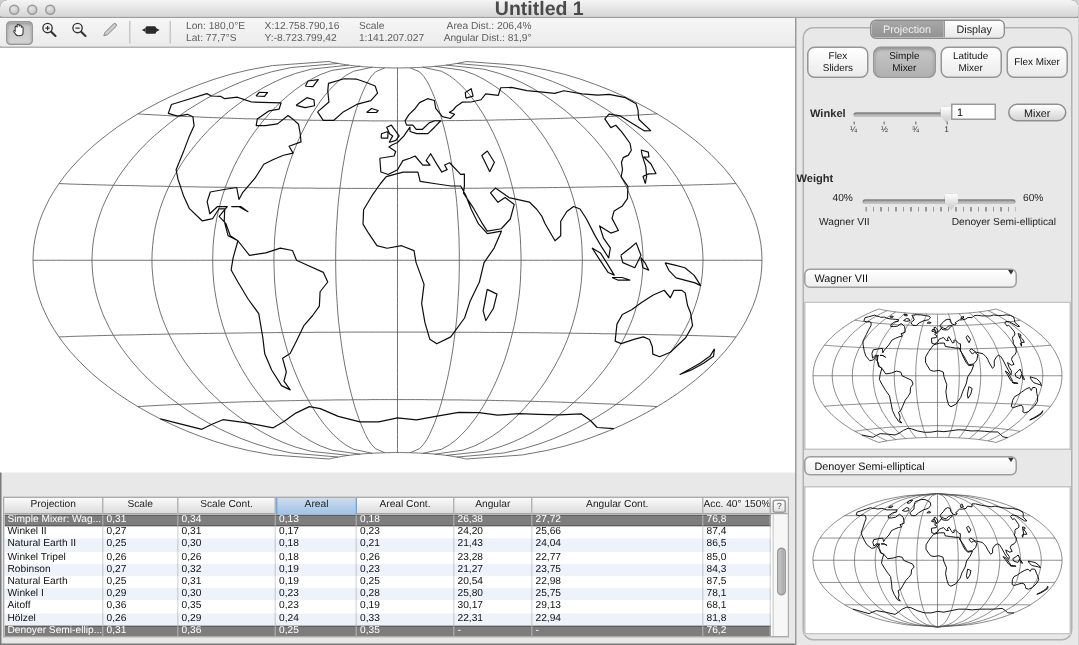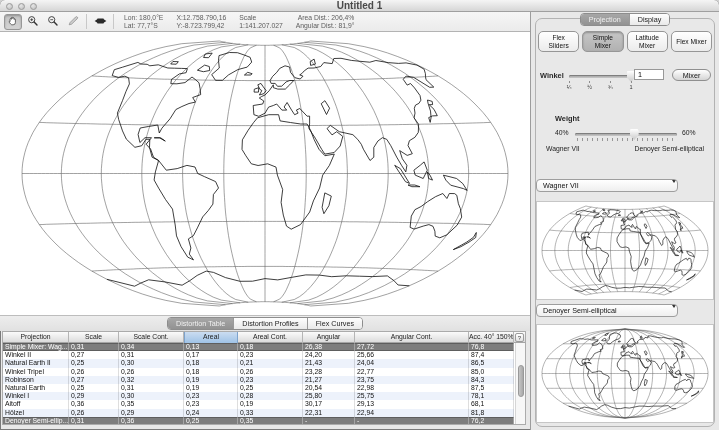--- a/index.html
+++ b/index.html
@@ -8,21 +8,21 @@
     position:relative;width:719px;height:430px;overflow:hidden;
     font-family:"Liberation Sans",sans-serif;background:#e8e8e8;
     border-radius:5px 5px 0 0;box-shadow:0 0 0 1px #7a7a7a inset;
   }
   
   .titlebar{position:absolute;left:0;top:0;width:719px;height:12px;
     background:linear-gradient(#f5f5f5,#d6d6d6);border-bottom:1px solid #9f9f9f;border-radius:5px 5px 0 0;}
   .lights{position:absolute;left:6px;top:2.5px;display:flex;gap:5px;}
   .light{width:7px;height:7px;border-radius:50%;background:radial-gradient(circle at 35% 30%,#e6e6e6,#bdbdbd);border:1px solid #9a9a9a;}
   .wtitle{position:absolute;left:0;right:0;top:0;height:12px;line-height:12px;text-align:center;
-    font-size:10px;font-weight:bold;color:#4a4a4a;}
+    font-size:13px;font-weight:bold;color:#4a4a4a;}
   
   .toolbar{position:absolute;left:0;top:12px;width:530px;height:20px;background:linear-gradient(#f6f6f6,#ebebeb);
     border-bottom:1px solid #b3b3b3;display:flex;align-items:center;padding-left:3px;}
   .tbtn{width:18px;height:16px;display:flex;align-items:center;justify-content:center;border-radius:3px;margin:0 1px;}
   .tbtn.pressed{background:linear-gradient(#c3c3c3,#d4d4d4);border:1px solid #979797;box-shadow:inset 0 1px 2px rgba(0,0,0,.25);}
   .tsep{width:1px;height:15px;background:#c8c8c8;margin:0 3px;}
   .readouts{display:flex;margin-left:7px;gap:13px;}
   .readout{font-size:6.8px;line-height:8px;color:#5d5d5d;white-space:nowrap;}
   .readout.ra{text-align:right;}
   
@@ -154,27 +154,20 @@
       </span>
   </div>
 
   <div class="map-area">
     <svg id="mainmap" width="530" height="283">
         <path d="M219.3,274.0L181.7,271.3L165.9,268.4L153.5,265.4L142.6,262.1L132.8,258.6L123.6,255.0L115.0,251.2L106.9,247.3L99.2,243.2L91.9,239.1L85.0,234.8L78.4,230.4L72.3,225.9L66.5,221.4L61.0,216.7L56.0,212.0L51.3,207.2L46.9,202.4L42.9,197.5L39.3,192.6L36.0,187.6L33.0,182.6L30.5,177.5L28.2,172.4L26.3,167.3L24.8,162.2L23.6,157.0L22.7,151.9L22.2,146.7L22.0,141.5L22.2,136.3L22.7,131.1L23.6,126.0L24.8,120.8L26.3,115.7L28.2,110.6L30.5,105.5L33.0,100.4L36.0,95.4L39.3,90.4L42.9,85.5L46.9,80.6L51.3,75.8L56.0,71.0L61.0,66.3L66.5,61.6L72.3,57.1L78.4,52.6L85.0,48.2L91.9,43.9L99.2,39.8L106.9,35.7L115.0,31.8L123.6,28.0L132.8,24.4L142.6,20.9L153.5,17.6L165.9,14.6L181.7,11.7L219.3,9.0M225.5,272.7L194.2,270.0L181.0,267.1L170.7,264.0L161.6,260.7L153.4,257.2L145.7,253.6L138.6,249.8L131.8,245.8L125.3,241.8L119.3,237.6L113.5,233.3L108.1,228.9L102.9,224.5L98.1,220.0L93.6,215.4L89.4,210.7L85.5,206.0L81.9,201.2L78.6,196.4L75.6,191.5L72.9,186.6L70.5,181.7L68.3,176.7L66.5,171.7L64.9,166.7L63.6,161.7L62.6,156.7L61.9,151.6L61.5,146.6L61.3,141.5L61.5,136.4L61.9,131.4L62.6,126.3L63.6,121.3L64.9,116.3L66.5,111.3L68.3,106.3L70.5,101.3L72.9,96.4L75.6,91.5L78.6,86.6L81.9,81.8L85.5,77.0L89.4,72.3L93.6,67.6L98.1,63.0L102.9,58.5L108.1,54.1L113.5,49.7L119.3,45.4L125.3,41.2L131.8,37.2L138.6,33.2L145.7,29.4L153.4,25.8L161.6,22.3L170.7,19.0L181.0,15.9L194.2,13.0L225.5,10.3M232.5,271.6L207.5,268.9L196.9,266.0L188.6,262.9L181.4,259.6L174.8,256.1L168.7,252.4L162.9,248.6L157.5,244.6L152.3,240.6L147.5,236.4L142.9,232.1L138.5,227.8L134.4,223.3L130.6,218.8L127.0,214.3L123.6,209.7L120.5,205.0L117.7,200.3L115.0,195.5L112.6,190.7L110.5,185.9L108.5,181.0L106.8,176.1L105.4,171.2L104.1,166.3L103.1,161.4L102.3,156.4L101.8,151.4L101.4,146.5L101.3,141.5L101.4,136.5L101.8,131.6L102.3,126.6L103.1,121.6L104.1,116.7L105.4,111.8L106.8,106.9L108.5,102.0L110.5,97.1L112.6,92.3L115.0,87.5L117.7,82.7L120.5,78.0L123.6,73.3L127.0,68.7L130.6,64.2L134.4,59.7L138.5,55.2L142.9,50.9L147.5,46.6L152.3,42.4L157.5,38.4L162.9,34.4L168.7,30.6L174.8,26.9L181.4,23.4L188.6,20.1L196.9,17.0L207.5,14.1L232.5,11.4M240.1,270.8L221.3,268.1L213.4,265.2L207.2,262.0L201.8,258.7L196.8,255.2L192.2,251.5L187.9,247.7L183.8,243.8L180.0,239.7L176.3,235.5L172.9,231.3L169.6,226.9L166.5,222.5L163.7,218.0L161.0,213.5L158.5,208.9L156.1,204.3L154.0,199.6L152.0,194.9L150.2,190.1L148.6,185.3L147.2,180.5L145.9,175.7L144.8,170.9L143.9,166.0L143.1,161.1L142.5,156.2L142.1,151.3L141.9,146.4L141.8,141.5L141.9,136.6L142.1,131.7L142.5,126.8L143.1,121.9L143.9,117.0L144.8,112.1L145.9,107.3L147.2,102.5L148.6,97.7L150.2,92.9L152.0,88.1L154.0,83.4L156.1,78.7L158.5,74.1L161.0,69.5L163.7,65.0L166.5,60.5L169.6,56.1L172.9,51.7L176.3,47.5L180.0,43.3L183.8,39.2L187.9,35.3L192.2,31.5L196.8,27.8L201.8,24.3L207.2,21.0L213.4,17.8L221.3,14.9L240.1,12.2M248.2,270.2L235.7,267.5L230.4,264.6L226.2,261.4L222.6,258.1L219.3,254.6L216.2,250.9L213.3,247.1L210.6,243.1L208.0,239.1L205.6,234.9L203.3,230.6L201.1,226.3L199.1,221.9L197.2,217.4L195.4,212.9L193.7,208.4L192.2,203.8L190.8,199.1L189.5,194.4L188.3,189.7L187.2,185.0L186.2,180.2L185.4,175.4L184.7,170.6L184.0,165.8L183.5,160.9L183.1,156.1L182.9,151.2L182.7,146.4L182.6,141.5L182.7,136.6L182.9,131.8L183.1,126.9L183.5,122.1L184.0,117.2L184.7,112.4L185.4,107.6L186.2,102.8L187.2,98.0L188.3,93.3L189.5,88.6L190.8,83.9L192.2,79.2L193.7,74.6L195.4,70.1L197.2,65.6L199.1,61.1L201.1,56.7L203.3,52.4L205.6,48.1L208.0,43.9L210.6,39.9L213.3,35.9L216.2,32.1L219.3,28.4L222.6,24.9L226.2,21.6L230.4,18.4L235.7,15.5L248.2,12.8M256.5,269.8L250.3,267.1L247.6,264.2L245.5,261.1L243.7,257.8L242.1,254.2L240.5,250.5L239.1,246.7L237.7,242.8L236.4,238.7L235.2,234.5L234.1,230.3L233.0,225.9L232.0,221.6L231.0,217.1L230.1,212.6L229.3,208.0L228.5,203.5L227.8,198.8L227.2,194.2L226.6,189.5L226.0,184.7L225.5,180.0L225.1,175.2L224.8,170.4L224.5,165.6L224.2,160.8L224.0,156.0L223.9,151.2L223.8,146.3L223.8,141.5L223.8,136.7L223.9,131.8L224.0,127.0L224.2,122.2L224.5,117.4L224.8,112.6L225.1,107.8L225.5,103.0L226.0,98.3L226.6,93.5L227.2,88.8L227.8,84.2L228.5,79.5L229.3,75.0L230.1,70.4L231.0,65.9L232.0,61.4L233.0,57.1L234.1,52.7L235.2,48.5L236.4,44.3L237.7,40.2L239.1,36.3L240.5,32.5L242.1,28.8L243.7,25.2L245.5,21.9L247.6,18.8L250.3,15.9L256.5,13.2M265.0,269.7L265.0,267.0L265.0,264.1L265.0,261.0L265.0,257.6L265.0,254.1L265.0,250.4L265.0,246.6L265.0,242.6L265.0,238.6L265.0,234.4L265.0,230.2L265.0,225.8L265.0,221.4L265.0,217.0L265.0,212.5L265.0,207.9L265.0,203.4L265.0,198.7L265.0,194.1L265.0,189.4L265.0,184.7L265.0,179.9L265.0,175.2L265.0,170.4L265.0,165.6L265.0,160.8L265.0,156.0L265.0,151.2L265.0,146.3L265.0,141.5L265.0,136.7L265.0,131.8L265.0,127.0L265.0,122.2L265.0,117.4L265.0,112.6L265.0,107.8L265.0,103.1L265.0,98.3L265.0,93.6L265.0,88.9L265.0,84.3L265.0,79.6L265.0,75.1L265.0,70.5L265.0,66.0L265.0,61.6L265.0,57.2L265.0,52.8L265.0,48.6L265.0,44.4L265.0,40.4L265.0,36.4L265.0,32.6L265.0,28.9L265.0,25.4L265.0,22.0L265.0,18.9L265.0,16.0L265.0,13.3M273.5,269.8L279.7,267.1L282.4,264.2L284.5,261.1L286.3,257.8L287.9,254.2L289.5,250.5L290.9,246.7L292.3,242.8L293.6,238.7L294.8,234.5L295.9,230.3L297.0,225.9L298.0,221.6L299.0,217.1L299.9,212.6L300.7,208.0L301.5,203.5L302.2,198.8L302.8,194.2L303.4,189.5L304.0,184.7L304.5,180.0L304.9,175.2L305.2,170.4L305.5,165.6L305.8,160.8L306.0,156.0L306.1,151.2L306.2,146.3L306.2,141.5L306.2,136.7L306.1,131.8L306.0,127.0L305.8,122.2L305.5,117.4L305.2,112.6L304.9,107.8L304.5,103.0L304.0,98.3L303.4,93.5L302.8,88.8L302.2,84.2L301.5,79.5L300.7,75.0L299.9,70.4L299.0,65.9L298.0,61.4L297.0,57.1L295.9,52.7L294.8,48.5L293.6,44.3L292.3,40.2L290.9,36.3L289.5,32.5L287.9,28.8L286.3,25.2L284.5,21.9L282.4,18.8L279.7,15.9L273.5,13.2M281.8,270.2L294.3,267.5L299.6,264.6L303.8,261.4L307.4,258.1L310.7,254.6L313.8,250.9L316.7,247.1L319.4,243.1L322.0,239.1L324.4,234.9L326.7,230.6L328.9,226.3L330.9,221.9L332.8,217.4L334.6,212.9L336.3,208.4L337.8,203.8L339.2,199.1L340.5,194.4L341.7,189.7L342.8,185.0L343.8,180.2L344.6,175.4L345.3,170.6L346.0,165.8L346.5,160.9L346.9,156.1L347.1,151.2L347.3,146.4L347.4,141.5L347.3,136.6L347.1,131.8L346.9,126.9L346.5,122.1L346.0,117.2L345.3,112.4L344.6,107.6L343.8,102.8L342.8,98.0L341.7,93.3L340.5,88.6L339.2,83.9L337.8,79.2L336.3,74.6L334.6,70.1L332.8,65.6L330.9,61.1L328.9,56.7L326.7,52.4L324.4,48.1L322.0,43.9L319.4,39.9L316.7,35.9L313.8,32.1L310.7,28.4L307.4,24.9L303.8,21.6L299.6,18.4L294.3,15.5L281.8,12.8M289.9,270.8L308.7,268.1L316.6,265.2L322.8,262.0L328.2,258.7L333.2,255.2L337.8,251.5L342.1,247.7L346.2,243.8L350.0,239.7L353.7,235.5L357.1,231.3L360.4,226.9L363.5,222.5L366.3,218.0L369.0,213.5L371.5,208.9L373.9,204.3L376.0,199.6L378.0,194.9L379.8,190.1L381.4,185.3L382.8,180.5L384.1,175.7L385.2,170.9L386.1,166.0L386.9,161.1L387.5,156.2L387.9,151.3L388.1,146.4L388.2,141.5L388.1,136.6L387.9,131.7L387.5,126.8L386.9,121.9L386.1,117.0L385.2,112.1L384.1,107.3L382.8,102.5L381.4,97.7L379.8,92.9L378.0,88.1L376.0,83.4L373.9,78.7L371.5,74.1L369.0,69.5L366.3,65.0L363.5,60.5L360.4,56.1L357.1,51.7L353.7,47.5L350.0,43.3L346.2,39.2L342.1,35.3L337.8,31.5L333.2,27.8L328.2,24.3L322.8,21.0L316.6,17.8L308.7,14.9L289.9,12.2M297.5,271.6L322.5,268.9L333.1,266.0L341.4,262.9L348.6,259.6L355.2,256.1L361.3,252.4L367.1,248.6L372.5,244.6L377.7,240.6L382.5,236.4L387.1,232.1L391.5,227.8L395.6,223.3L399.4,218.8L403.0,214.3L406.4,209.7L409.5,205.0L412.3,200.3L415.0,195.5L417.4,190.7L419.5,185.9L421.5,181.0L423.2,176.1L424.6,171.2L425.9,166.3L426.9,161.4L427.7,156.4L428.2,151.4L428.6,146.5L428.7,141.5L428.6,136.5L428.2,131.6L427.7,126.6L426.9,121.6L425.9,116.7L424.6,111.8L423.2,106.9L421.5,102.0L419.5,97.1L417.4,92.3L415.0,87.5L412.3,82.7L409.5,78.0L406.4,73.3L403.0,68.7L399.4,64.2L395.6,59.7L391.5,55.2L387.1,50.9L382.5,46.6L377.7,42.4L372.5,38.4L367.1,34.4L361.3,30.6L355.2,26.9L348.6,23.4L341.4,20.1L333.1,17.0L322.5,14.1L297.5,11.4M304.5,272.7L335.8,270.0L349.0,267.1L359.3,264.0L368.4,260.7L376.6,257.2L384.3,253.6L391.4,249.8L398.2,245.8L404.7,241.8L410.7,237.6L416.5,233.3L421.9,228.9L427.1,224.5L431.9,220.0L436.4,215.4L440.6,210.7L444.5,206.0L448.1,201.2L451.4,196.4L454.4,191.5L457.1,186.6L459.5,181.7L461.7,176.7L463.5,171.7L465.1,166.7L466.4,161.7L467.4,156.7L468.1,151.6L468.5,146.6L468.7,141.5L468.5,136.4L468.1,131.4L467.4,126.3L466.4,121.3L465.1,116.3L463.5,111.3L461.7,106.3L459.5,101.3L457.1,96.4L454.4,91.5L451.4,86.6L448.1,81.8L444.5,77.0L440.6,72.3L436.4,67.6L431.9,63.0L427.1,58.5L421.9,54.1L416.5,49.7L410.7,45.4L404.7,41.2L398.2,37.2L391.4,33.2L384.3,29.4L376.6,25.8L368.4,22.3L359.3,19.0L349.0,15.9L335.8,13.0L304.5,10.3M310.7,274.0L348.3,271.3L364.1,268.4L376.5,265.4L387.4,262.1L397.2,258.6L406.4,255.0L415.0,251.2L423.1,247.3L430.8,243.2L438.1,239.1L445.0,234.8L451.6,230.4L457.7,225.9L463.5,221.4L469.0,216.7L474.0,212.0L478.7,207.2L483.1,202.4L487.1,197.5L490.7,192.6L494.0,187.6L497.0,182.6L499.5,177.5L501.8,172.4L503.7,167.3L505.2,162.2L506.4,157.0L507.3,151.9L507.8,146.7L508.0,141.5L507.8,136.3L507.3,131.1L506.4,126.0L505.2,120.8L503.7,115.7L501.8,110.6L499.5,105.5L497.0,100.4L494.0,95.4L490.7,90.4L487.1,85.5L483.1,80.6L478.7,75.8L474.0,71.0L469.0,66.3L463.5,61.6L457.7,57.1L451.6,52.6L445.0,48.2L438.1,43.9L430.8,39.8L423.1,35.7L415.0,31.8L406.4,28.0L397.2,24.4L387.4,20.9L376.5,17.6L364.1,14.6L348.3,11.7L310.7,9.0M91.9,239.1L94.6,238.9L97.3,238.7L100.0,238.6L102.7,238.4L105.5,238.3L108.2,238.1L110.9,238.0L113.7,237.8L116.5,237.7L119.3,237.6L122.0,237.4L124.8,237.3L127.6,237.2L130.5,237.1L133.3,237.0L136.1,236.8L138.9,236.7L141.8,236.6L144.6,236.5L147.5,236.4L150.3,236.3L153.2,236.2L156.1,236.1L158.9,236.0L161.8,235.9L164.7,235.8L167.6,235.8L170.5,235.7L173.4,235.6L176.3,235.5L179.2,235.4L182.1,235.4L185.1,235.3L188.0,235.2L190.9,235.2L193.8,235.1L196.8,235.1L199.7,235.0L202.7,234.9L205.6,234.9L208.6,234.8L211.5,234.8L214.5,234.8L217.4,234.7L220.4,234.7L223.4,234.6L226.3,234.6L229.3,234.6L232.3,234.6L235.2,234.5L238.2,234.5L241.2,234.5L244.2,234.5L247.1,234.4L250.1,234.4L253.1,234.4L256.1,234.4L259.0,234.4L262.0,234.4L265.0,234.4L268.0,234.4L271.0,234.4L273.9,234.4L276.9,234.4L279.9,234.4L282.9,234.4L285.8,234.5L288.8,234.5L291.8,234.5L294.8,234.5L297.7,234.6L300.7,234.6L303.7,234.6L306.6,234.6L309.6,234.7L312.6,234.7L315.5,234.8L318.5,234.8L321.4,234.8L324.4,234.9L327.3,234.9L330.3,235.0L333.2,235.1L336.2,235.1L339.1,235.2L342.0,235.2L344.9,235.3L347.9,235.4L350.8,235.4L353.7,235.5L356.6,235.6L359.5,235.7L362.4,235.8L365.3,235.8L368.2,235.9L371.1,236.0L373.9,236.1L376.8,236.2L379.7,236.3L382.5,236.4L385.4,236.5L388.2,236.6L391.1,236.7L393.9,236.8L396.7,237.0L399.5,237.1L402.4,237.2L405.2,237.3L408.0,237.4L410.7,237.6L413.5,237.7L416.3,237.8L419.1,238.0L421.8,238.1L424.5,238.3L427.3,238.4L430.0,238.6L432.7,238.7L435.4,238.9L438.1,239.1M39.3,192.6L42.9,192.5L46.5,192.3L50.1,192.2L53.7,192.1L57.3,192.0L61.0,191.9L64.6,191.8L68.3,191.7L71.9,191.6L75.6,191.5L79.3,191.4L83.0,191.3L86.6,191.3L90.3,191.2L94.0,191.1L97.8,191.0L101.5,190.9L105.2,190.9L108.9,190.8L112.6,190.7L116.4,190.6L120.1,190.6L123.9,190.5L127.6,190.5L131.4,190.4L135.1,190.3L138.9,190.3L142.7,190.2L146.5,190.2L150.2,190.1L154.0,190.1L157.8,190.0L161.6,190.0L165.4,189.9L169.2,189.9L173.0,189.8L176.8,189.8L180.6,189.8L184.4,189.7L188.3,189.7L192.1,189.7L195.9,189.6L199.7,189.6L203.6,189.6L207.4,189.6L211.2,189.5L215.1,189.5L218.9,189.5L222.7,189.5L226.6,189.5L230.4,189.4L234.2,189.4L238.1,189.4L241.9,189.4L245.8,189.4L249.6,189.4L253.5,189.4L257.3,189.4L261.2,189.4L265.0,189.4L268.8,189.4L272.7,189.4L276.5,189.4L280.4,189.4L284.2,189.4L288.1,189.4L291.9,189.4L295.8,189.4L299.6,189.4L303.4,189.5L307.3,189.5L311.1,189.5L314.9,189.5L318.8,189.5L322.6,189.6L326.4,189.6L330.3,189.6L334.1,189.6L337.9,189.7L341.7,189.7L345.6,189.7L349.4,189.8L353.2,189.8L357.0,189.8L360.8,189.9L364.6,189.9L368.4,190.0L372.2,190.0L376.0,190.1L379.8,190.1L383.5,190.2L387.3,190.2L391.1,190.3L394.9,190.3L398.6,190.4L402.4,190.5L406.1,190.5L409.9,190.6L413.6,190.6L417.4,190.7L421.1,190.8L424.8,190.9L428.5,190.9L432.2,191.0L436.0,191.1L439.7,191.2L443.4,191.3L447.0,191.3L450.7,191.4L454.4,191.5L458.1,191.6L461.7,191.7L465.4,191.8L469.0,191.9L472.7,192.0L476.3,192.1L479.9,192.2L483.5,192.3L487.1,192.5L490.7,192.6M22.0,141.5L25.9,141.5L29.8,141.5L33.7,141.5L37.7,141.5L41.6,141.5L45.5,141.5L49.5,141.5L53.4,141.5L57.4,141.5L61.3,141.5L65.3,141.5L69.3,141.5L73.3,141.5L77.3,141.5L81.3,141.5L85.3,141.5L89.3,141.5L93.3,141.5L97.3,141.5L101.3,141.5L105.3,141.5L109.4,141.5L113.4,141.5L117.4,141.5L121.5,141.5L125.5,141.5L129.6,141.5L133.7,141.5L137.7,141.5L141.8,141.5L145.9,141.5L149.9,141.5L154.0,141.5L158.1,141.5L162.2,141.5L166.3,141.5L170.4,141.5L174.4,141.5L178.5,141.5L182.6,141.5L186.7,141.5L190.8,141.5L195.0,141.5L199.1,141.5L203.2,141.5L207.3,141.5L211.4,141.5L215.5,141.5L219.6,141.5L223.8,141.5L227.9,141.5L232.0,141.5L236.1,141.5L240.2,141.5L244.4,141.5L248.5,141.5L252.6,141.5L256.7,141.5L260.9,141.5L265.0,141.5L269.1,141.5L273.3,141.5L277.4,141.5L281.5,141.5L285.6,141.5L289.8,141.5L293.9,141.5L298.0,141.5L302.1,141.5L306.2,141.5L310.4,141.5L314.5,141.5L318.6,141.5L322.7,141.5L326.8,141.5L330.9,141.5L335.0,141.5L339.2,141.5L343.3,141.5L347.4,141.5L351.5,141.5L355.6,141.5L359.6,141.5L363.7,141.5L367.8,141.5L371.9,141.5L376.0,141.5L380.1,141.5L384.1,141.5L388.2,141.5L392.3,141.5L396.3,141.5L400.4,141.5L404.5,141.5L408.5,141.5L412.6,141.5L416.6,141.5L420.6,141.5L424.7,141.5L428.7,141.5L432.7,141.5L436.7,141.5L440.7,141.5L444.7,141.5L448.7,141.5L452.7,141.5L456.7,141.5L460.7,141.5L464.7,141.5L468.7,141.5L472.6,141.5L476.6,141.5L480.5,141.5L484.5,141.5L488.4,141.5L492.3,141.5L496.3,141.5L500.2,141.5L504.1,141.5L508.0,141.5M39.3,90.4L42.9,90.5L46.5,90.7L50.1,90.8L53.7,90.9L57.3,91.0L61.0,91.1L64.6,91.2L68.3,91.3L71.9,91.4L75.6,91.5L79.3,91.6L83.0,91.7L86.6,91.7L90.3,91.8L94.0,91.9L97.8,92.0L101.5,92.1L105.2,92.1L108.9,92.2L112.6,92.3L116.4,92.4L120.1,92.4L123.9,92.5L127.6,92.5L131.4,92.6L135.1,92.7L138.9,92.7L142.7,92.8L146.5,92.8L150.2,92.9L154.0,92.9L157.8,93.0L161.6,93.0L165.4,93.1L169.2,93.1L173.0,93.2L176.8,93.2L180.6,93.2L184.4,93.3L188.3,93.3L192.1,93.3L195.9,93.4L199.7,93.4L203.6,93.4L207.4,93.4L211.2,93.5L215.1,93.5L218.9,93.5L222.7,93.5L226.6,93.5L230.4,93.6L234.2,93.6L238.1,93.6L241.9,93.6L245.8,93.6L249.6,93.6L253.5,93.6L257.3,93.6L261.2,93.6L265.0,93.6L268.8,93.6L272.7,93.6L276.5,93.6L280.4,93.6L284.2,93.6L288.1,93.6L291.9,93.6L295.8,93.6L299.6,93.6L303.4,93.5L307.3,93.5L311.1,93.5L314.9,93.5L318.8,93.5L322.6,93.4L326.4,93.4L330.3,93.4L334.1,93.4L337.9,93.3L341.7,93.3L345.6,93.3L349.4,93.2L353.2,93.2L357.0,93.2L360.8,93.1L364.6,93.1L368.4,93.0L372.2,93.0L376.0,92.9L379.8,92.9L383.5,92.8L387.3,92.8L391.1,92.7L394.9,92.7L398.6,92.6L402.4,92.5L406.1,92.5L409.9,92.4L413.6,92.4L417.4,92.3L421.1,92.2L424.8,92.1L428.5,92.1L432.2,92.0L436.0,91.9L439.7,91.8L443.4,91.7L447.0,91.7L450.7,91.6L454.4,91.5L458.1,91.4L461.7,91.3L465.4,91.2L469.0,91.1L472.7,91.0L476.3,90.9L479.9,90.8L483.5,90.7L487.1,90.5L490.7,90.4M91.9,43.9L94.6,44.1L97.3,44.3L100.0,44.4L102.7,44.6L105.5,44.7L108.2,44.9L110.9,45.0L113.7,45.2L116.5,45.3L119.3,45.4L122.0,45.6L124.8,45.7L127.6,45.8L130.5,45.9L133.3,46.0L136.1,46.2L138.9,46.3L141.8,46.4L144.6,46.5L147.5,46.6L150.3,46.7L153.2,46.8L156.1,46.9L158.9,47.0L161.8,47.1L164.7,47.2L167.6,47.2L170.5,47.3L173.4,47.4L176.3,47.5L179.2,47.6L182.1,47.6L185.1,47.7L188.0,47.8L190.9,47.8L193.8,47.9L196.8,47.9L199.7,48.0L202.7,48.1L205.6,48.1L208.6,48.2L211.5,48.2L214.5,48.2L217.4,48.3L220.4,48.3L223.4,48.4L226.3,48.4L229.3,48.4L232.3,48.4L235.2,48.5L238.2,48.5L241.2,48.5L244.2,48.5L247.1,48.6L250.1,48.6L253.1,48.6L256.1,48.6L259.0,48.6L262.0,48.6L265.0,48.6L268.0,48.6L271.0,48.6L273.9,48.6L276.9,48.6L279.9,48.6L282.9,48.6L285.8,48.5L288.8,48.5L291.8,48.5L294.8,48.5L297.7,48.4L300.7,48.4L303.7,48.4L306.6,48.4L309.6,48.3L312.6,48.3L315.5,48.2L318.5,48.2L321.4,48.2L324.4,48.1L327.3,48.1L330.3,48.0L333.2,47.9L336.2,47.9L339.1,47.8L342.0,47.8L344.9,47.7L347.9,47.6L350.8,47.6L353.7,47.5L356.6,47.4L359.5,47.3L362.4,47.2L365.3,47.2L368.2,47.1L371.1,47.0L373.9,46.9L376.8,46.8L379.7,46.7L382.5,46.6L385.4,46.5L388.2,46.4L391.1,46.3L393.9,46.2L396.7,46.0L399.5,45.9L402.4,45.8L405.2,45.7L408.0,45.6L410.7,45.4L413.5,45.3L416.3,45.2L419.1,45.0L421.8,44.9L424.5,44.7L427.3,44.6L430.0,44.4L432.7,44.3L435.4,44.1L438.1,43.9M219.3,9.0L220.3,9.2L221.3,9.5L222.3,9.7L223.4,9.9L224.4,10.1L225.5,10.3L226.7,10.5L227.8,10.7L229.0,10.9L230.1,11.1L231.3,11.3L232.5,11.4L233.8,11.6L235.0,11.7L236.3,11.9L237.6,12.0L238.8,12.1L240.1,12.2L241.5,12.4L242.8,12.5L244.1,12.6L245.5,12.7L246.8,12.7L248.2,12.8L249.6,12.9L250.9,13.0L252.3,13.0L253.7,13.1L255.1,13.1L256.5,13.2L257.9,13.2L259.3,13.2L260.8,13.3L262.2,13.3L263.6,13.3L265.0,13.3L266.4,13.3L267.8,13.3L269.2,13.3L270.7,13.2L272.1,13.2L273.5,13.2L274.9,13.1L276.3,13.1L277.7,13.0L279.1,13.0L280.4,12.9L281.8,12.8L283.2,12.7L284.5,12.7L285.9,12.6L287.2,12.5L288.5,12.4L289.9,12.2L291.2,12.1L292.4,12.0L293.7,11.9L295.0,11.7L296.2,11.6L297.5,11.4L298.7,11.3L299.9,11.1L301.0,10.9L302.2,10.7L303.3,10.5L304.5,10.3L305.6,10.1L306.6,9.9L307.7,9.7L308.7,9.5L309.7,9.2L310.7,9.0M219.3,274.0L220.3,273.8L221.3,273.5L222.3,273.3L223.4,273.1L224.4,272.9L225.5,272.7L226.7,272.5L227.8,272.3L229.0,272.1L230.1,271.9L231.3,271.7L232.5,271.6L233.8,271.4L235.0,271.3L236.3,271.1L237.6,271.0L238.8,270.9L240.1,270.8L241.5,270.6L242.8,270.5L244.1,270.4L245.5,270.3L246.8,270.3L248.2,270.2L249.6,270.1L250.9,270.0L252.3,270.0L253.7,269.9L255.1,269.9L256.5,269.8L257.9,269.8L259.3,269.8L260.8,269.7L262.2,269.7L263.6,269.7L265.0,269.7L266.4,269.7L267.8,269.7L269.2,269.7L270.7,269.8L272.1,269.8L273.5,269.8L274.9,269.9L276.3,269.9L277.7,270.0L279.1,270.0L280.4,270.1L281.8,270.2L283.2,270.3L284.5,270.3L285.9,270.4L287.2,270.5L288.5,270.6L289.9,270.8L291.2,270.9L292.4,271.0L293.7,271.1L295.0,271.3L296.2,271.4L297.5,271.6L298.7,271.7L299.9,271.9L301.0,272.1L302.2,272.3L303.3,272.5L304.5,272.7L305.6,272.9L306.6,273.1L307.7,273.3L308.7,273.5L309.7,273.8L310.7,274.0" fill="none" stroke="#555" stroke-width="0.55"></path>
         <path d="M114.3,37.7L112.2,43.6L118.3,45.4L124.9,44.2L128.6,45.8L129.4,51.9L126.0,59.4L122.5,68.6L117.4,81.1L118.7,87.6L122.5,98.9L126.3,107.1L134.9,115.3L141.8,113.7L145.9,107.3L149.8,107.3L149.5,115.4L152.1,125.2L158.6,128.5L153.5,125.2L150.6,117.1L146.1,112.2L151.5,105.7L145.0,105.7L139.9,110.5L138.1,102.4L140.2,96.0L148.4,94.5L157.8,93.0L159.3,101.0L161.9,96.2L170.0,86.8L175.9,77.5L181.9,74.5L189.0,71.5L195.4,70.1L192.7,65.5L200.7,62.6L200.1,56.7L199.0,50.8L195.8,47.9L192.0,45.0L185.0,50.6L176.9,51.8L170.8,51.7L171.5,47.4L179.4,41.9L186.1,40.7L187.4,36.6L181.4,36.4L174.6,36.2L167.8,36.0L162.9,34.4L158.3,32.8L149.8,33.8L147.2,32.3L140.9,32.0L137.9,30.4L122.5,35.2L114.3,37.7M211.7,42.6L215.5,48.3L222.4,48.3L228.5,42.9L237.8,37.6L247.2,35.1L251.7,30.1L250.1,25.3L244.2,23.0L237.5,20.7L229.4,20.5L219.0,23.6L218.5,28.4L219.3,36.0L211.7,42.6M158.6,128.5L166.3,138.2L177.2,136.6L186.9,133.4L195.0,135.0L197.7,141.5L204.6,144.7L215.6,149.6L218.5,156.0L213.4,162.5L212.9,172.1L208.3,178.5L202.7,184.9L197.4,195.9L193.4,203.7L188.4,206.9L190.9,216.0L189.3,222.1L193.5,227.9L187.7,225.1L181.1,214.7L176.5,203.9L175.2,193.0L172.5,177.1L165.5,167.5L158.7,156.2L154.1,148.0L155.4,139.9L158.6,128.5M257.5,85.8L268.7,82.7L278.6,82.7L280.1,88.9L290.4,90.5L300.7,92.0L307.1,92.0L310.5,98.2L314.2,107.7L319.0,117.3L324.9,123.7L334.3,122.1L329.4,133.4L322.7,143.1L319.6,156.0L313.4,168.9L309.7,180.0L300.5,192.6L291.2,197.2L286.5,194.1L283.3,183.1L281.1,170.4L282.7,157.6L277.4,143.1L276.0,135.1L267.7,131.8L258.1,133.5L251.3,131.8L245.9,123.8L242.0,117.4L242.4,107.8L248.1,98.3L253.6,90.5L257.5,85.8M253.2,73.5L253.9,82.7L258.8,84.3L265.0,81.2L268.6,75.1L273.3,73.5L276.7,72.0L281.9,78.1L286.7,78.1L284.1,75.0L287.1,70.5L291.6,78.1L294.6,82.7L298.1,81.1L296.4,78.0L299.8,76.5L307.1,84.2L309.6,84.1L309.6,91.9L309.0,96.7L315.3,106.2L321.7,117.3L324.8,122.1L334.2,120.5L340.2,114.0L342.8,104.4L336.7,99.7L332.0,102.9L327.0,96.6L330.3,93.4L339.3,99.7L346.1,101.2L352.9,102.7L357.8,107.5L361.3,112.3L363.4,117.2L370.0,128.5L373.8,125.2L373.8,115.5L377.9,109.0L382.4,105.7L386.7,107.3L390.8,113.7L396.7,125.1L401.5,133.3L405.8,139.9L406.9,133.3L402.3,126.7L399.7,118.6L407.2,123.4L412.3,121.7L408.0,113.6L409.4,108.7L414.9,105.3L418.3,100.4L418.6,92.3L414.1,85.9L415.0,81.1L414.3,76.3L415.5,73.1L418.9,71.4L420.9,68.2L420.0,63.5L414.5,55.9L410.5,51.5L407.2,53.1L403.2,47.3L406.0,44.1L413.5,45.3L429.7,55.3L433.8,55.1L426.0,47.7L425.5,44.7L425.4,41.6L424.1,37.2L417.0,33.1L406.1,30.9L398.4,31.4L388.2,30.6L375.9,28.5L369.8,30.2L360.1,29.3L351.3,28.4L341.0,26.3L333.8,26.5L332.2,31.6L323.8,30.6L320.7,34.5L314.1,36.0L308.1,36.1L304.3,38.8L301.9,41.5L299.7,42.9L303.0,44.2L300.2,47.0L294.9,45.7L290.5,40.3L289.6,35.0L285.0,33.8L279.7,36.4L276.8,40.3L272.6,44.4L270.0,48.6L271.1,51.4L275.2,51.4L277.5,54.3L281.7,54.2L286.1,49.9L289.8,48.5L293.8,48.5L289.7,52.8L285.3,57.1L277.8,57.1L273.4,55.7L273.3,52.8L269.3,58.6L265.0,63.0L261.6,64.5L259.3,66.0L263.8,69.0L262.7,72.0L253.2,73.5M414.9,177.7L411.3,184.1L410.1,195.4L414.1,197.1L423.2,194.1L428.9,192.6L433.0,194.3L434.9,199.2L435.2,204.1L439.8,205.8L446.9,202.8L457.1,193.2L461.7,185.1L460.4,176.7L458.4,171.7L456.8,163.3L454.6,161.6L449.3,161.5L446.9,166.5L442.8,161.5L435.5,164.7L427.7,169.6L421.1,174.5L414.9,177.7M106.9,247.3L134.6,254.2L140.9,251.0L148.6,247.8L164.8,249.9L182.1,253.2L189.3,249.0L197.2,243.4L206.2,239.1L213.5,240.4L225.5,245.6L240.0,249.3L252.5,249.2L265.0,246.6L277.7,247.9L291.4,245.4L305.8,242.9L319.4,243.1L331.7,244.7L346.2,243.8L359.4,244.2L372.5,244.6L387.4,243.9L393.8,248.5L398.1,253.0L409.3,253.8M324.8,160.9L331.3,164.1L328.9,173.7L323.9,181.7L322.1,175.3L324.8,160.9M259.4,63.0L263.9,61.6L266.1,58.6L262.9,54.3L260.9,51.4L257.8,52.8L259.7,57.2L261.8,58.6L259.4,63.0M254.1,60.1L258.5,60.1L258.7,55.7L254.3,57.2L254.1,60.1M244.4,43.0L250.9,43.0L252.1,41.7L247.7,40.3L244.4,43.0M430.2,90.4L428.7,85.6L432.5,83.9L437.3,83.7L434.0,77.3L429.2,72.7L432.6,72.6L432.2,69.4L427.5,68.0L428.0,71.1L430.5,79.1L431.1,85.5L430.2,90.4M413.9,138.2L420.3,133.2L424.1,129.9L427.3,138.2L423.2,146.5L415.2,143.1L413.9,138.2M394.7,133.3L400.3,136.6L404.4,143.1L409.5,151.4L405.5,149.7L399.0,139.9L394.7,133.3M408.0,153.0L414.7,153.0L419.9,154.7L411.8,154.7L408.0,153.0M427.3,139.8L430.0,143.2L432.5,148.1L428.6,146.5L427.3,139.8M443.4,143.2L450.0,144.8L456.6,146.5L462.8,151.6L467.1,158.4L463.4,156.6L457.1,154.9L450.7,153.2L445.9,148.2L443.4,143.2M476.3,200.5L475.7,205.5L469.0,210.1L460.9,214.7L453.3,217.6L461.4,213.1L466.7,210.1L473.4,205.4L476.3,200.5M154.2,105.8L160.7,105.8L165.3,109.1L159.4,105.8L154.2,105.8M197.4,38.2L203.4,39.7L209.7,38.5L209.3,34.5L204.6,33.1L197.4,38.2M170.7,32.0L176.3,32.2L178.3,29.7L172.9,29.5L170.7,32.0M203.6,25.5L208.6,25.7L212.2,21.1L205.3,22.0L203.6,25.5M310.6,33.4L310.2,29.6L314.1,27.1L315.4,32.1L310.6,33.4M326.5,82.5L329.6,76.2L324.9,68.7L321.2,71.7L326.5,82.5" fill="none" stroke="#0d0d0d" stroke-width="0.8" stroke-linejoin="round"></path>
       </svg>
   </div>
 
-  <div class="bottombar">
-    <div class="seg" id="bottomTabs">
-        <div class="s sel">Distortion Table</div>
-        <div class="s">Distortion Profiles</div>
-        <div class="s">Flex Curves</div>
-      </div>
-  </div>
 
   <div class="dtable">
     <div class="thead" id="thead">
         <div class="th" style="width: 66px;">Projection</div>
         <div class="th" style="width: 50px;">Scale</div>
         <div class="th" style="width: 65px;">Scale Cont.</div>
         <div class="th sorted" style="width: 54px;">Areal</div>
         <div class="th" style="width: 65px;">Areal Cont.</div>
         <div class="th" style="width: 52px;">Angular</div>
         <div class="th" style="width: 114px;">Angular Cont.</div>
@@ -304,21 +297,21 @@
         <div class="mbtn" style="padding: 1px 4px;">Flex Mixer</div>
       </div>
 
     <div class="rlabel" style="left:9px;top:59px;">Winkel</div>
     <div class="track" id="htrack" style="left:38px;top:63px;width:62px;"></div>
     <div class="thumb" id="hthumb" style="left: 95.5px; top: 59px;"></div>
     <span id="hticks"></span>
     <input class="hval" style="left: 103px; top: 57px;" value="1">
     <div class="pushbtn" style="left:141px;top:57px;width:39px;">Mixer</div>
 
-    <div class="rlabel" style="left:24px;top:102px;text-align:center;">Weight</div>
+    <div class="rlabel" style="left:0;top:102px;text-align:center;">Weight</div>
     <div class="slabel" style="left:24px;top:117px;">40%</div>
     <div class="track" id="wtrack" style="left:44px;top:121px;width:102px;"></div>
     <div class="thumb" id="wthumb" style="left: 98.66px; top: 117px;"></div>
     <div class="wticks" style="left:46px;top:126px;width:100px;"></div>
     <div class="slabel" style="left:151px;top:117px;">60%</div>
     <div class="slabel" style="left:15px;top:133px;">Wagner VII</div>
     <div class="slabel" style="right:15px;top:133px;">Denoyer Semi-elliptical</div>
 
     <div class="popup" style="left:5px;top:167px;width:142px;">
       <span>Wagner VII</span>

